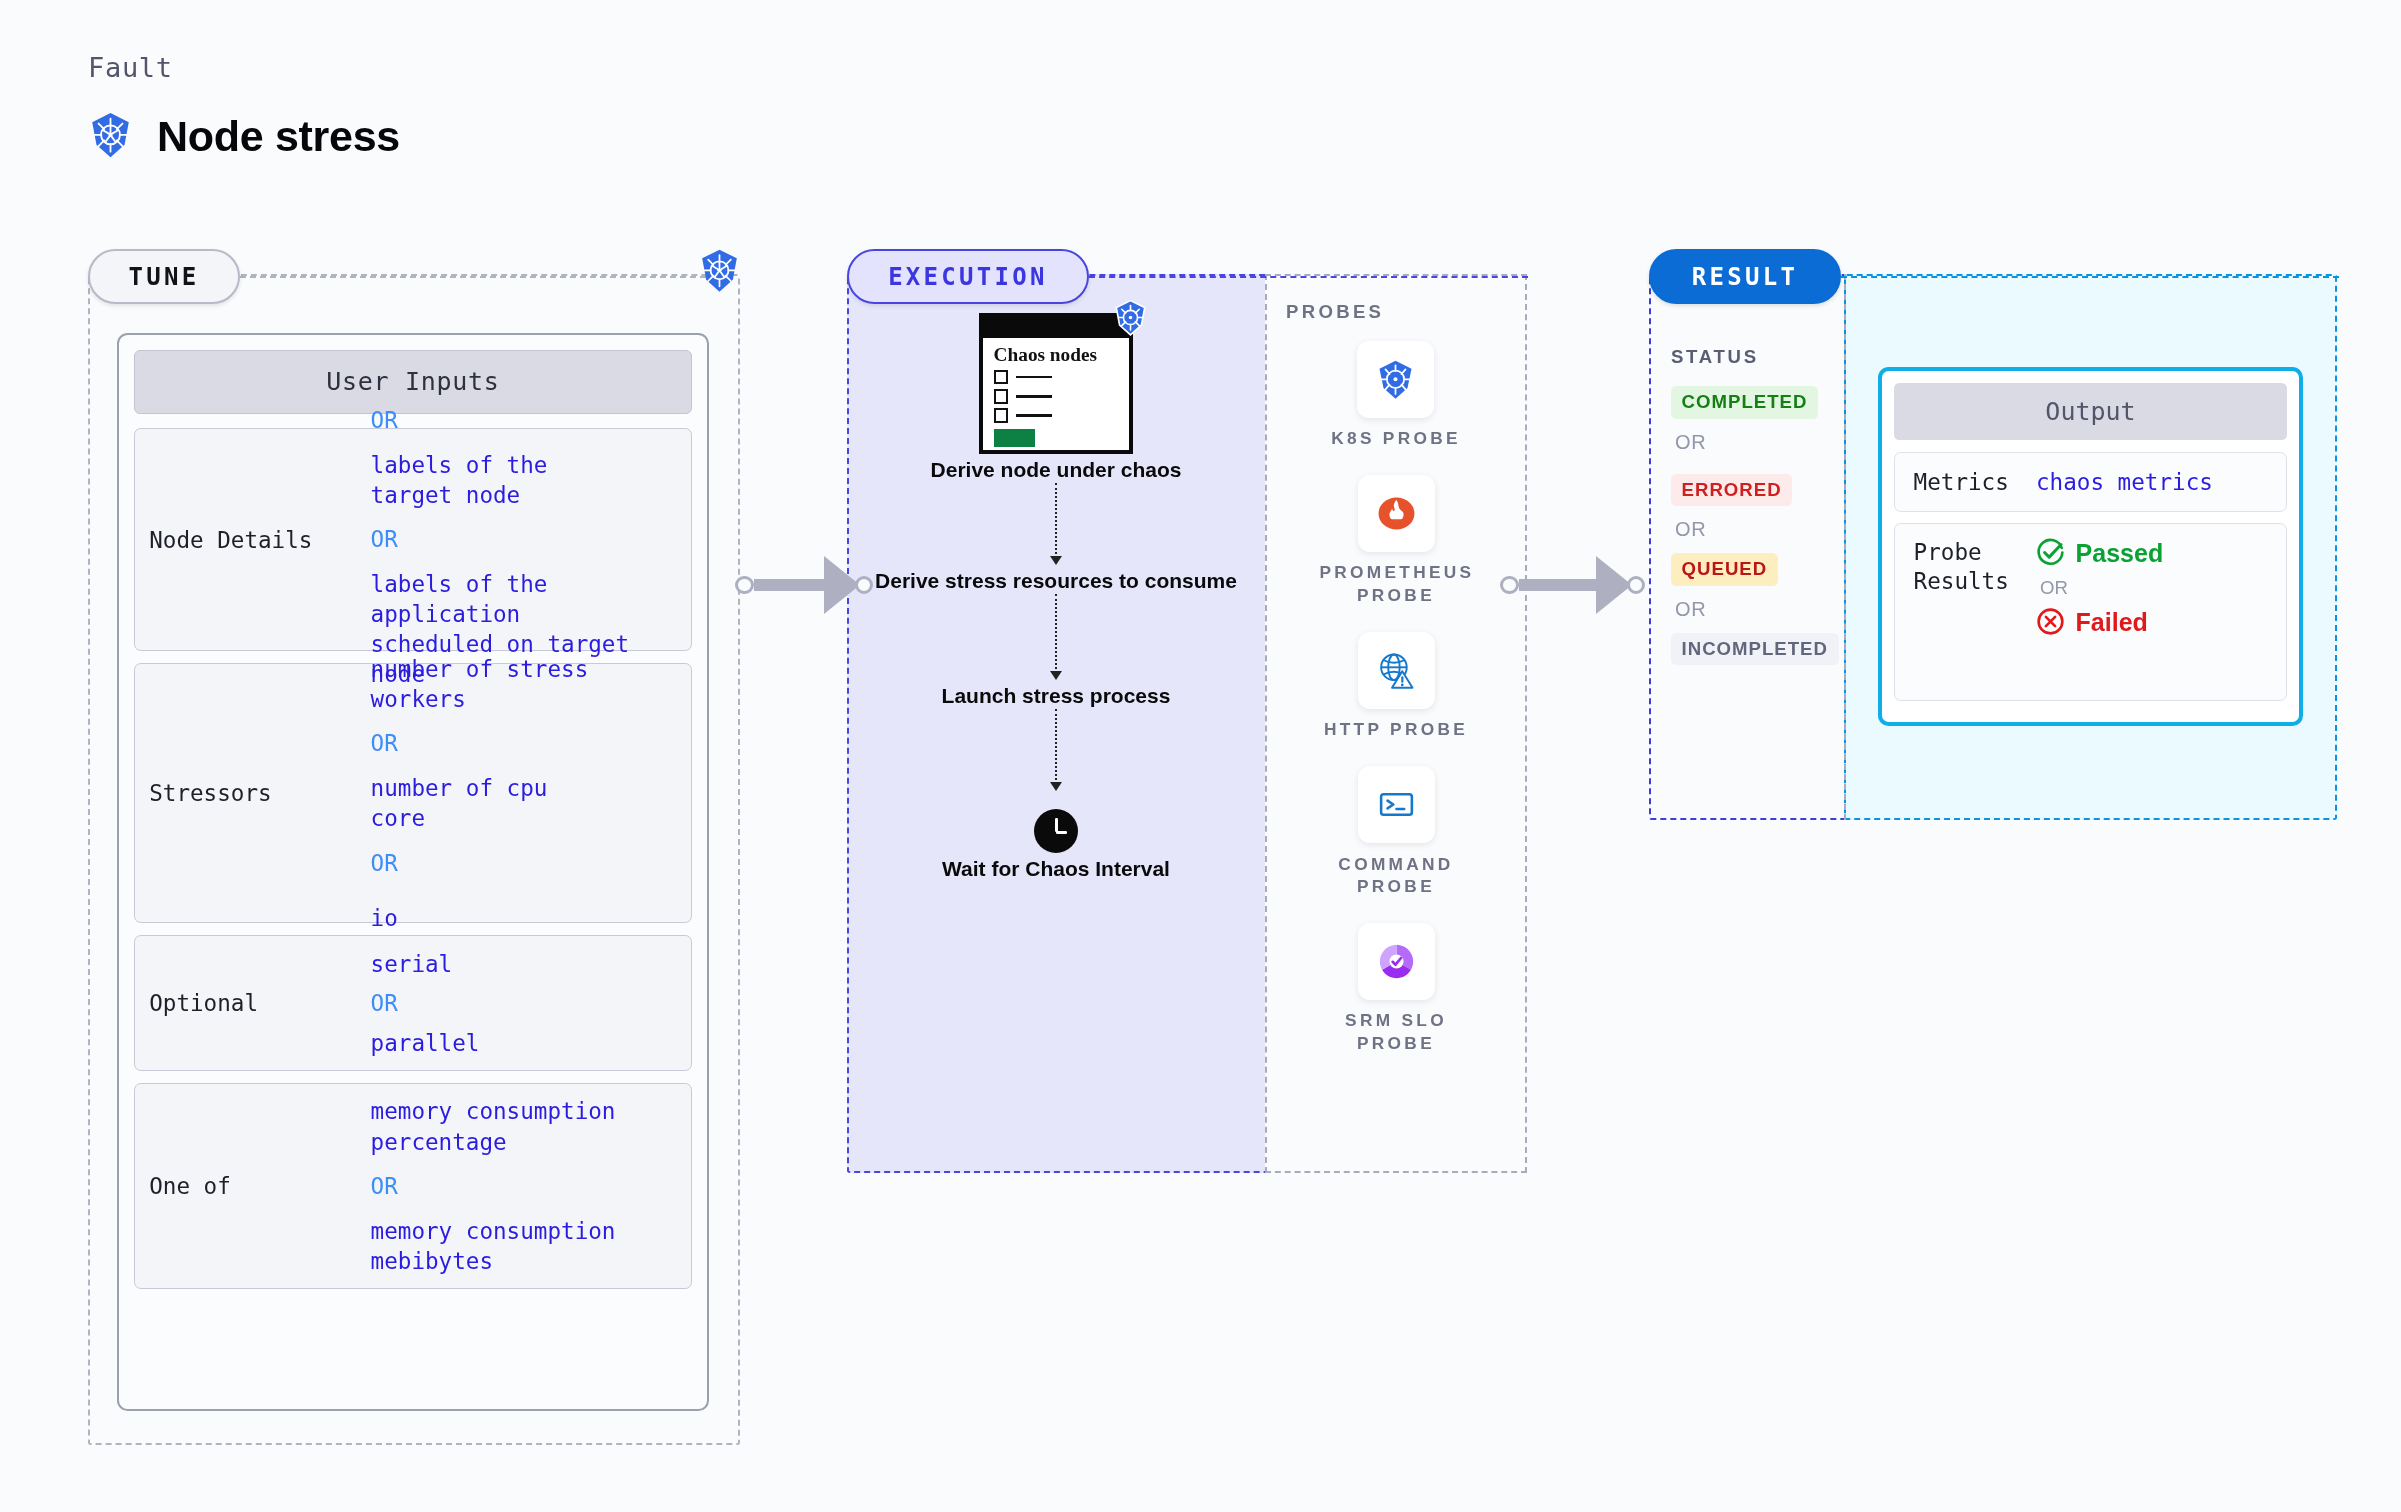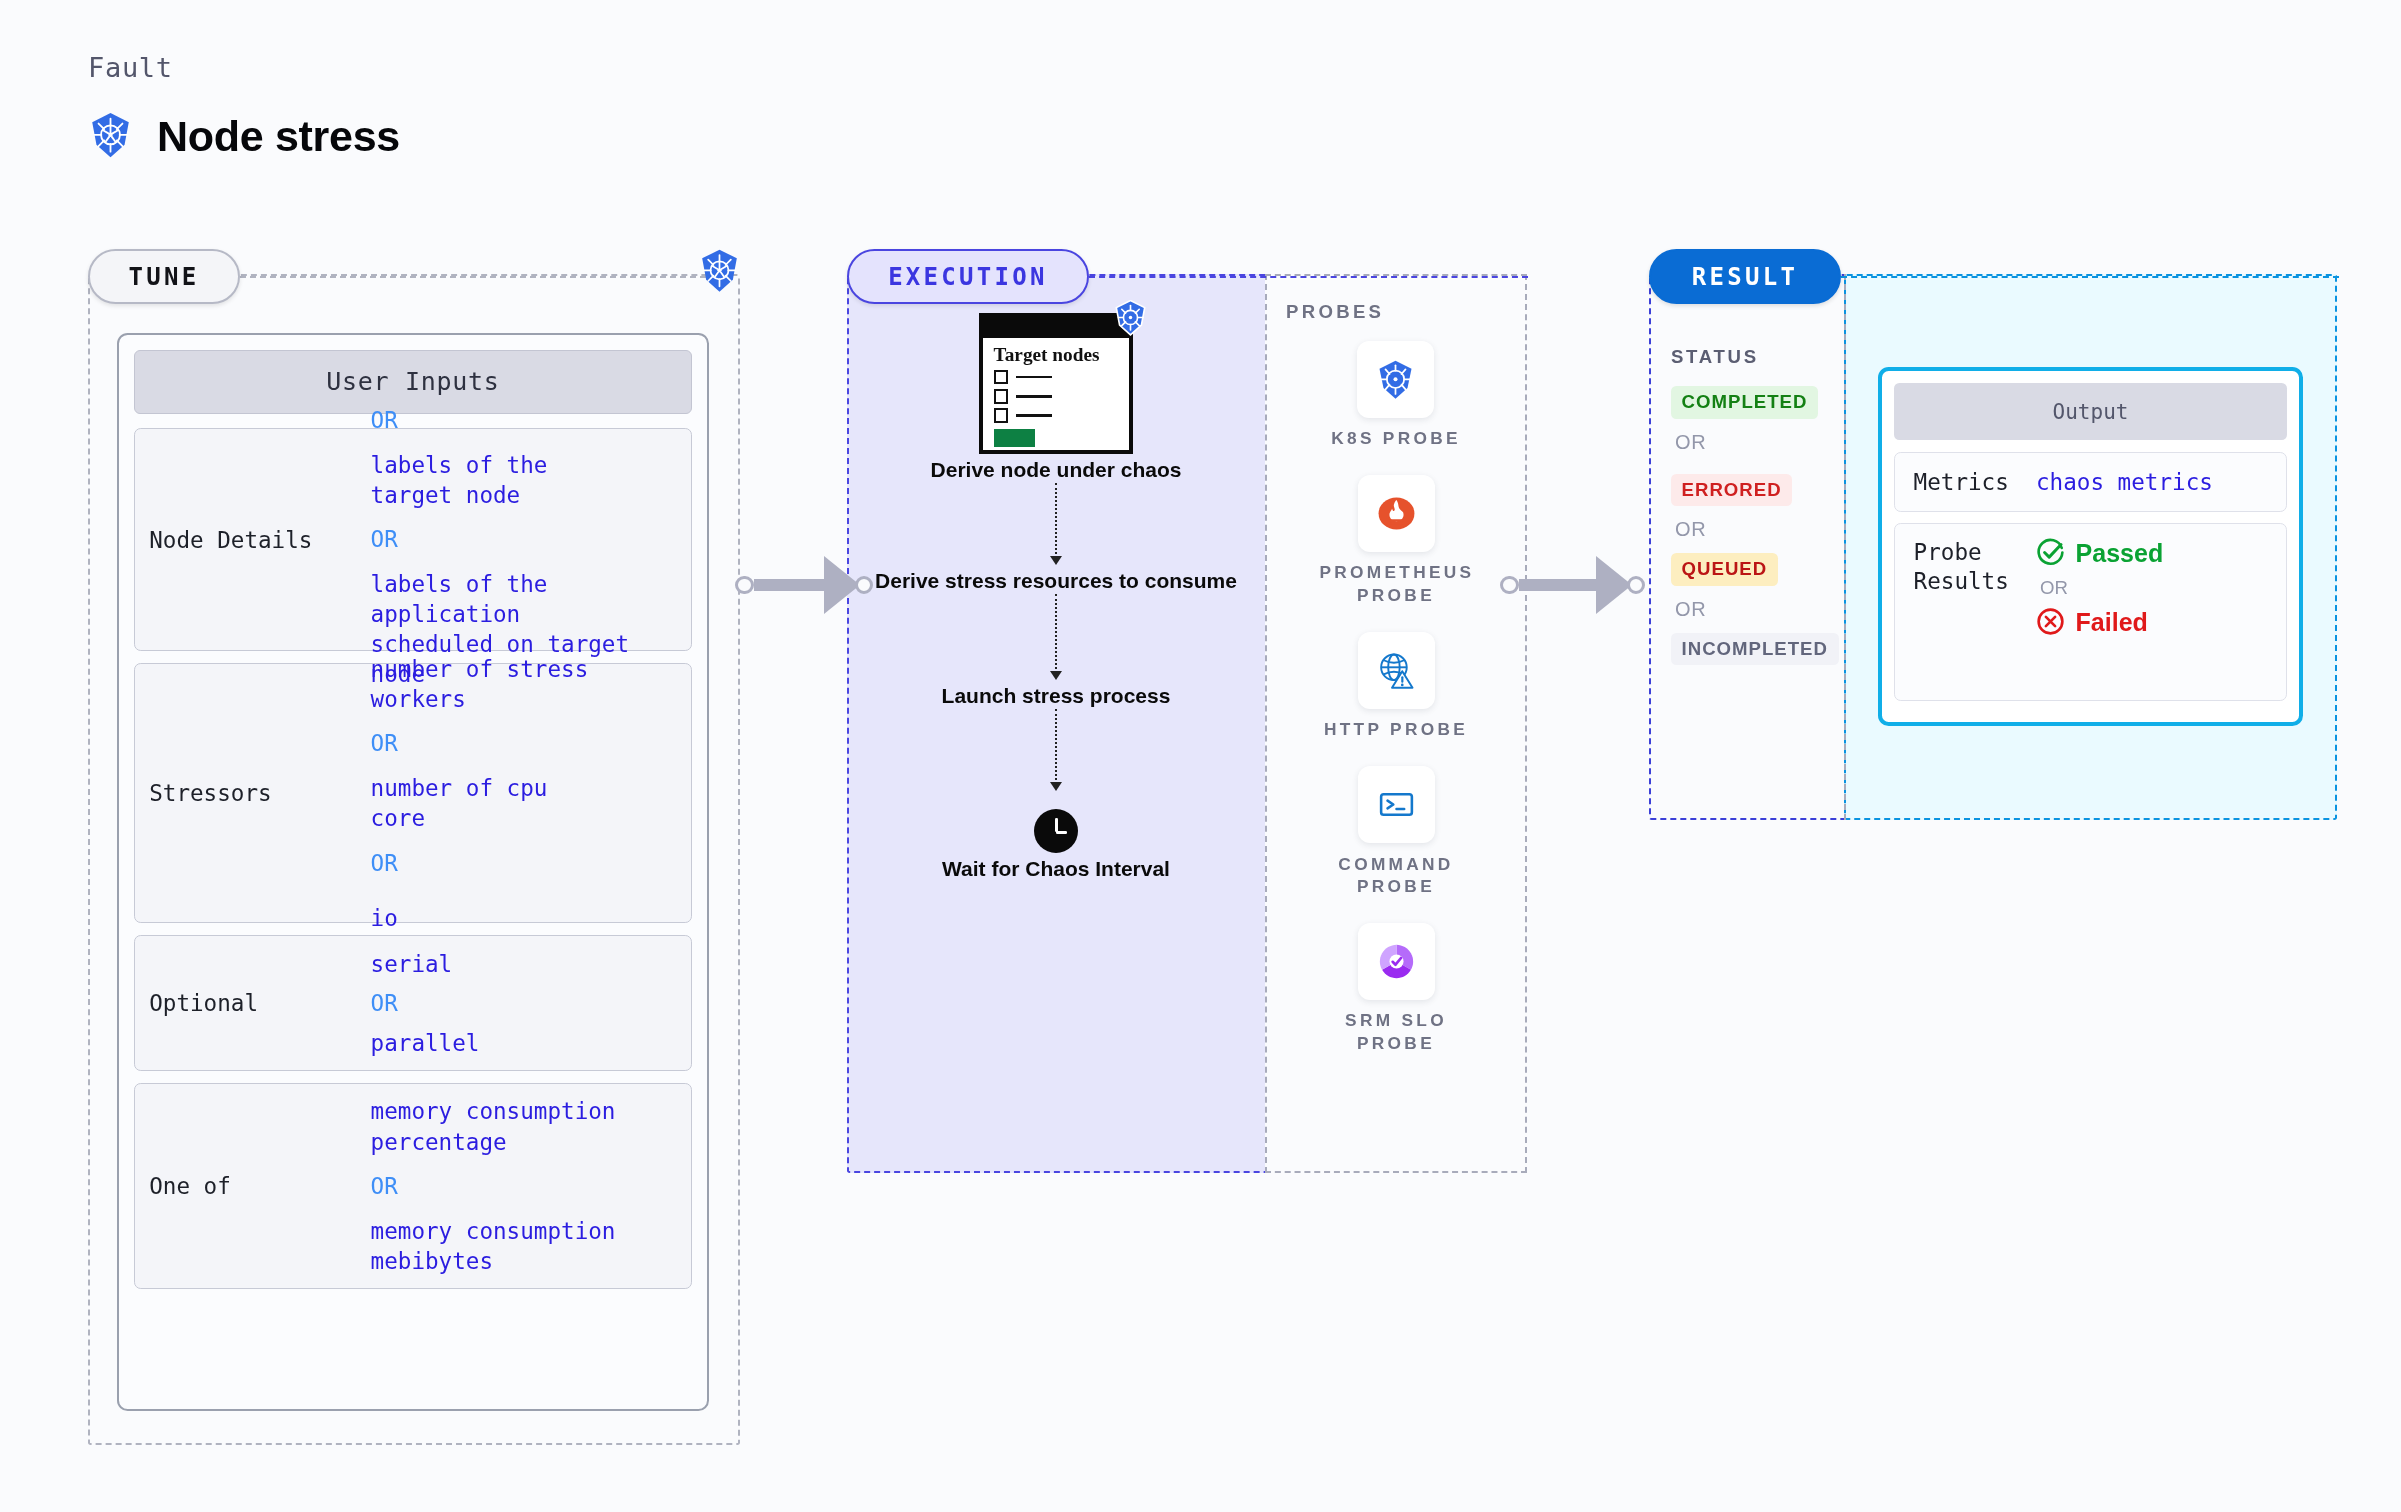--- a/index.html
+++ b/index.html
@@ -231,21 +231,21 @@
   .output-card {
     position: absolute; left: 1878px; top: 367px;
     width: 425px; height: 359px;
     background: #ffffff; border: 4px solid #10aee8; border-radius: 10.6px;
   }
   .output-header {
     margin: 12px; height: 57px;
     background: #d9dae4; border-radius: 5.3px;
     display: flex; align-items: center; justify-content: center;
     font-family: "DejaVu Sans Mono", monospace;
-    font-size: 21px; color: #53566b;
+    font-size: 25px; color: #53566b;
   }
   .out-row {
     margin: 0 12px 10.6px 12px; padding: 14.6px 8px;
     background: #fbfcfe; border: 1.3px solid #dfe1ea; border-radius: 6.7px;
     display: flex; align-items: center;
   }
   .out-label {
     flex: 0 0 133px; padding-left: 10.6px;
     font-family: "DejaVu Sans Mono", monospace;
     font-size: 22.6px; color: #1d2029; line-height: 1.28; white-space: pre-line;
@@ -388,21 +388,21 @@
   <div class="exec-outer"></div>
   <div class="probes-outer"></div>
   <div class="exec-inner-divider"></div>
   <div class="pill pill-exec">EXECUTION</div>
 
   <div class="flow">
     <div class="flow-step">
       <div class="target-card">
         <div class="titlebar"></div>
         <div class="tbody">
-          <div class="tn-title">Target
+          <div class="tn-title">Chaos
 nodes</div>
           <div class="chk-row">
               <span class="chk"></span>
               <span class="chk-line"></span>
             </div>
           <div class="chk-row">
               <span class="chk"></span>
               <span class="chk-line"></span>
             </div>
           <div class="chk-row">

